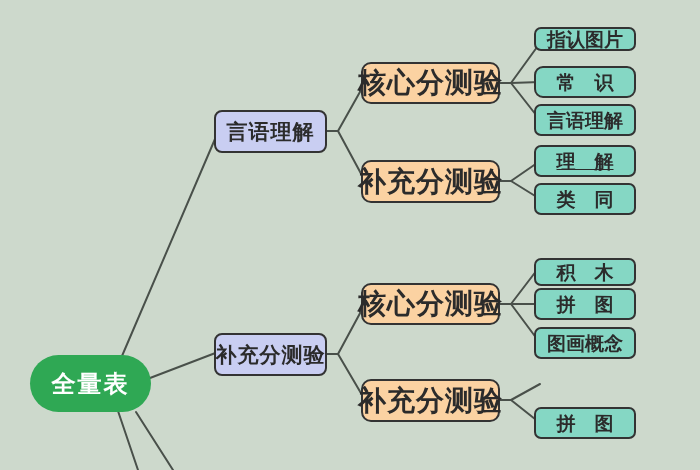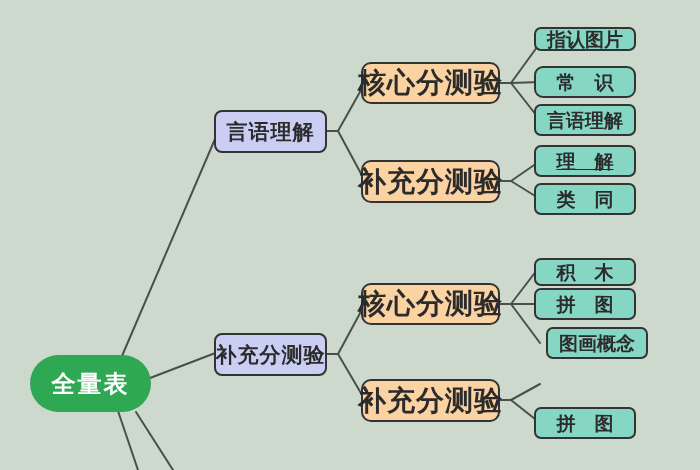--- a/index.html
+++ b/index.html
@@ -109,21 +109,21 @@
   <div class="node node-leaf" style="left:534px; top:183px; width:102px; height:32px;">
     <span>类　同</span>
   </div>
 
   <div class="node node-leaf" style="left:534px; top:250px; width:102px; height:28px;margin-top:8px;">
     <span>积　木</span>
   </div>
   <div class="node node-leaf" style="left:534px; top:288px; width:102px; height:32px;">
     <span>拼　图</span>
   </div>
-  <div class="node node-leaf" style="left:534px; top:327px; width:102px; height:32px;margin-left:12px;">
+  <div class="node node-leaf" style="left:534px; top:327px; width:102px; height:32px;">
     <span>图画概念</span>
   </div>
 
   <div class="node node-leaf" style="left:534px; top:407px; width:102px; height:32px;">
     <span>拼　图</span>
   </div>
 
 </div>
 
 </body></html>

